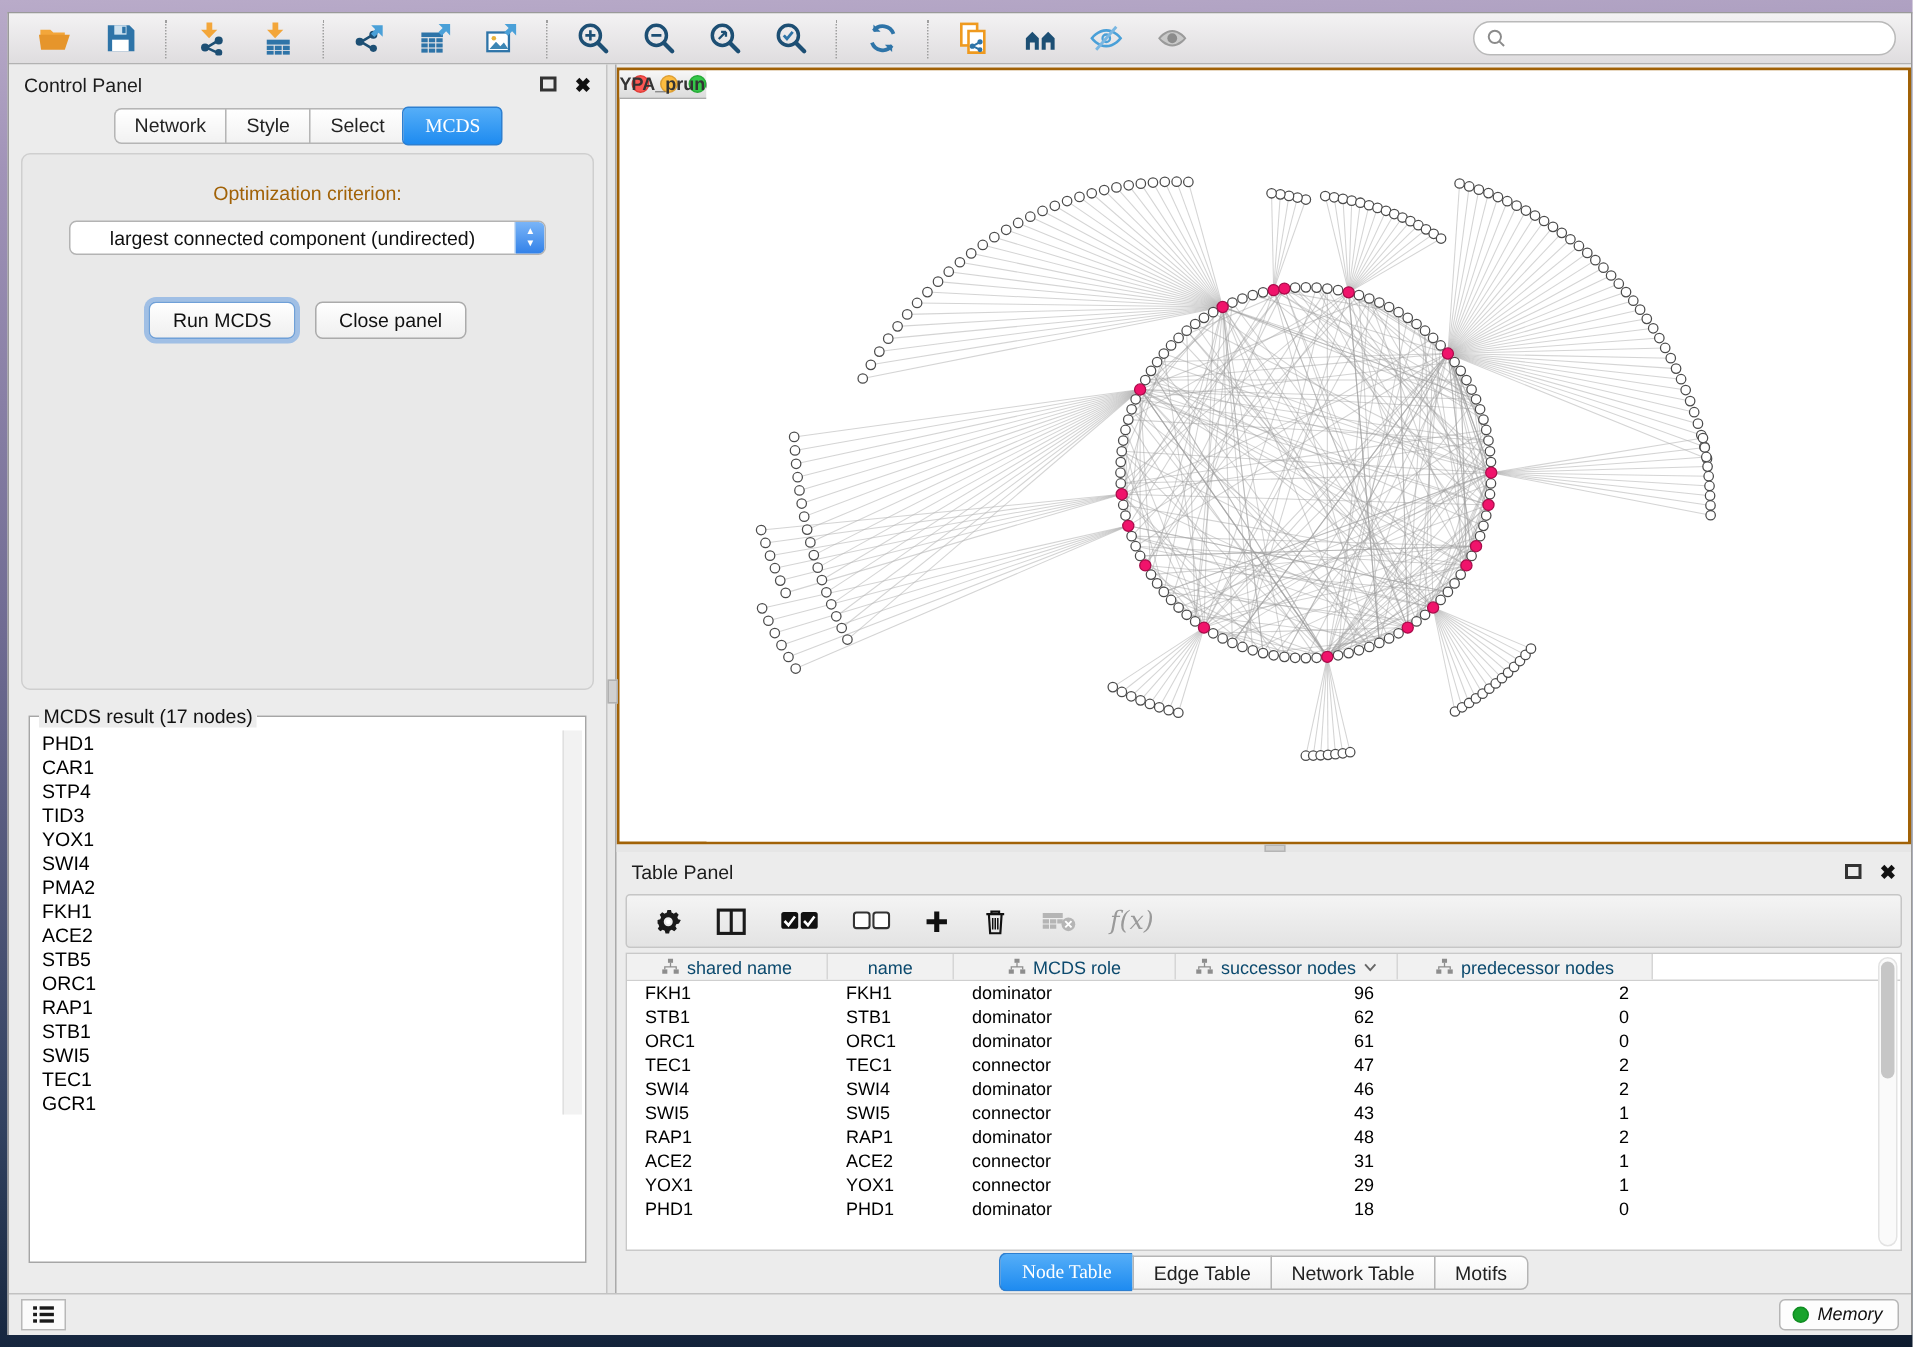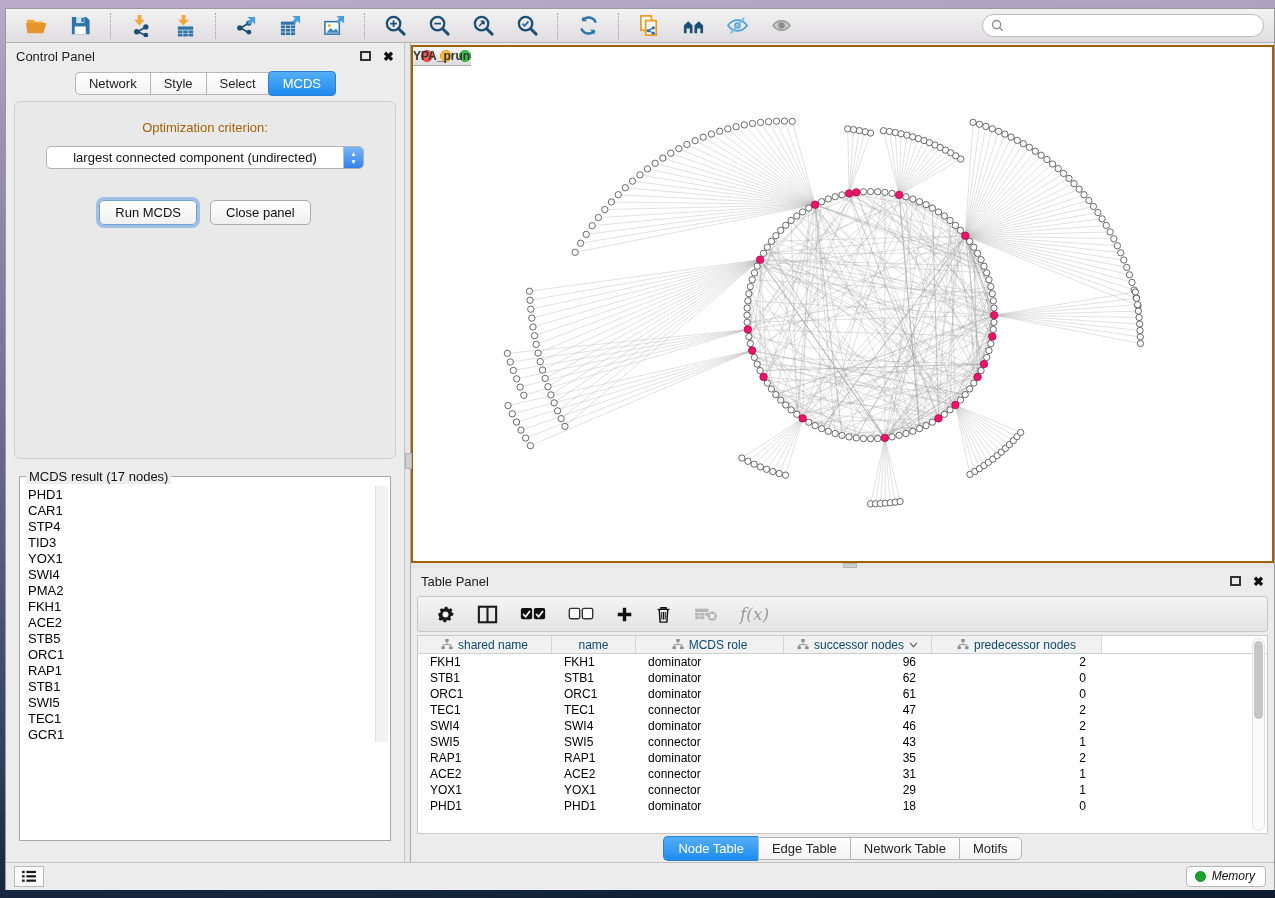--- a/index.html
+++ b/index.html
@@ -37,21 +37,21 @@
   .close-glyph { font-size:13px; font-weight:bold; color:#111; line-height:1; }
   .tabbar { display:flex; justify-content:center; margin:3px 0 6px 0; }
   .tab {
     font-size:13px; padding:3px 13px; background:linear-gradient(#ffffff,#f2f2f2);
     border:1px solid #b5b5b5; border-right:none; color:#222;
   }
   .tab:first-child { border-radius:5px 0 0 5px; }
   .tab.last { border-right:1px solid #b5b5b5; border-radius:0 5px 5px 0; }
   .tab.active {
     background:linear-gradient(#55aef8,#1e8bf0); color:#fff; border-color:#2d7fd0;
-    border-radius:4px; margin:-1px; z-index:2; padding:4px 14px;
+    border-radius:4px; margin:-1px; z-index:2; padding:4px 14px;font-family:Liberation Serif, serif;
   }
   .inner-panel {
     margin:0 8px; height:358px; flex:0 0 358px; background:#e9e9e9;
     border:1px solid #cfcfcf; border-radius:6px; text-align:center; padding-top:18px;
   }
   .opt-label { font-size:13px; color:#a16207; }
   .dropdown {
     margin:11px auto 0 auto; width:318px; height:23px; background:#fff;
     border:1px solid #b3b3b3; border-radius:5px; display:flex; align-items:center; overflow:hidden;
   }
@@ -1209,21 +1209,21 @@
                 <div class="td txt" style="width:84px">SWI5</div>
                 <div class="td txt" style="width:148px">connector</div>
                 <div class="td num" style="width:148px">43</div>
                 <div class="td num" style="width:170px">1</div>
               </div>
 
               <div class="tr">
                 <div class="td txt" style="width:134px">RAP1</div>
                 <div class="td txt" style="width:84px">RAP1</div>
                 <div class="td txt" style="width:148px">dominator</div>
-                <div class="td num" style="width:148px">35</div>
+                <div class="td num" style="width:148px">48</div>
                 <div class="td num" style="width:170px">2</div>
               </div>
 
               <div class="tr">
                 <div class="td txt" style="width:134px">ACE2</div>
                 <div class="td txt" style="width:84px">ACE2</div>
                 <div class="td txt" style="width:148px">connector</div>
                 <div class="td num" style="width:148px">31</div>
                 <div class="td num" style="width:170px">1</div>
               </div>

